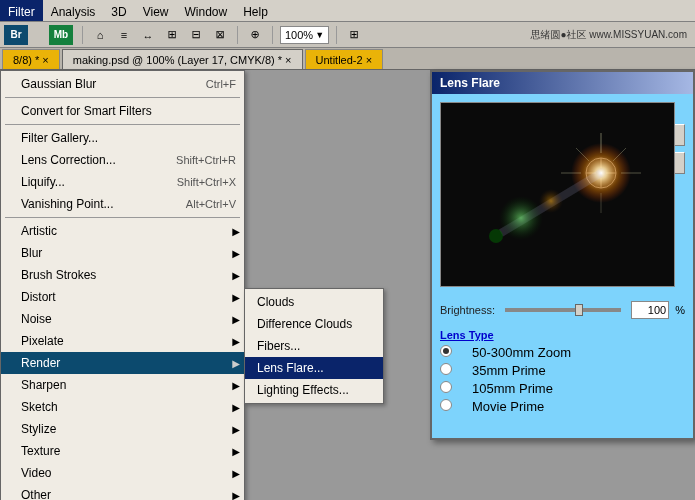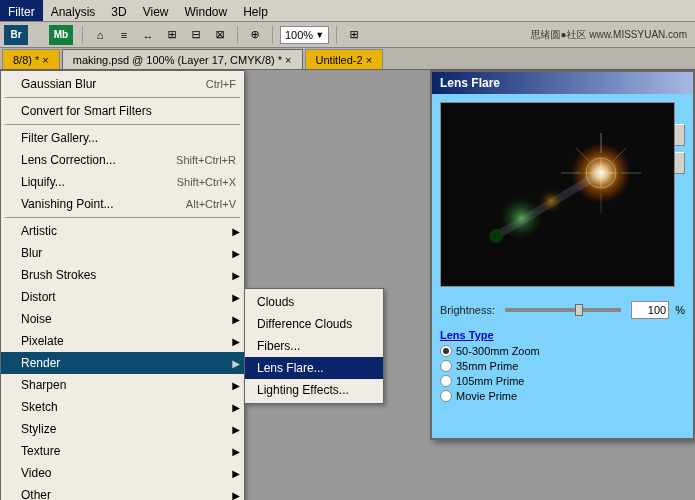--- a/index.html
+++ b/index.html
@@ -308,23 +308,23 @@
       text-decoration: underline;
     }
     .radio-group {
       display: flex;
       flex-direction: column;
       gap: 3px;
       margin-top: 4px;
     }
     .radio-item {
       display: flex;
-      align-items: center;
-      gap: 4px;
-      font-size: 11px;
+      align-items: flex-start;
+      gap: 20px;
+      font-size: 13px;
     }
     .radio-dot {
       width: 12px;
       height: 12px;
       border-radius: 50%;
       border: 1px solid #888;
       background: white;
       display: flex;
       align-items: center;
       justify-content: center;

